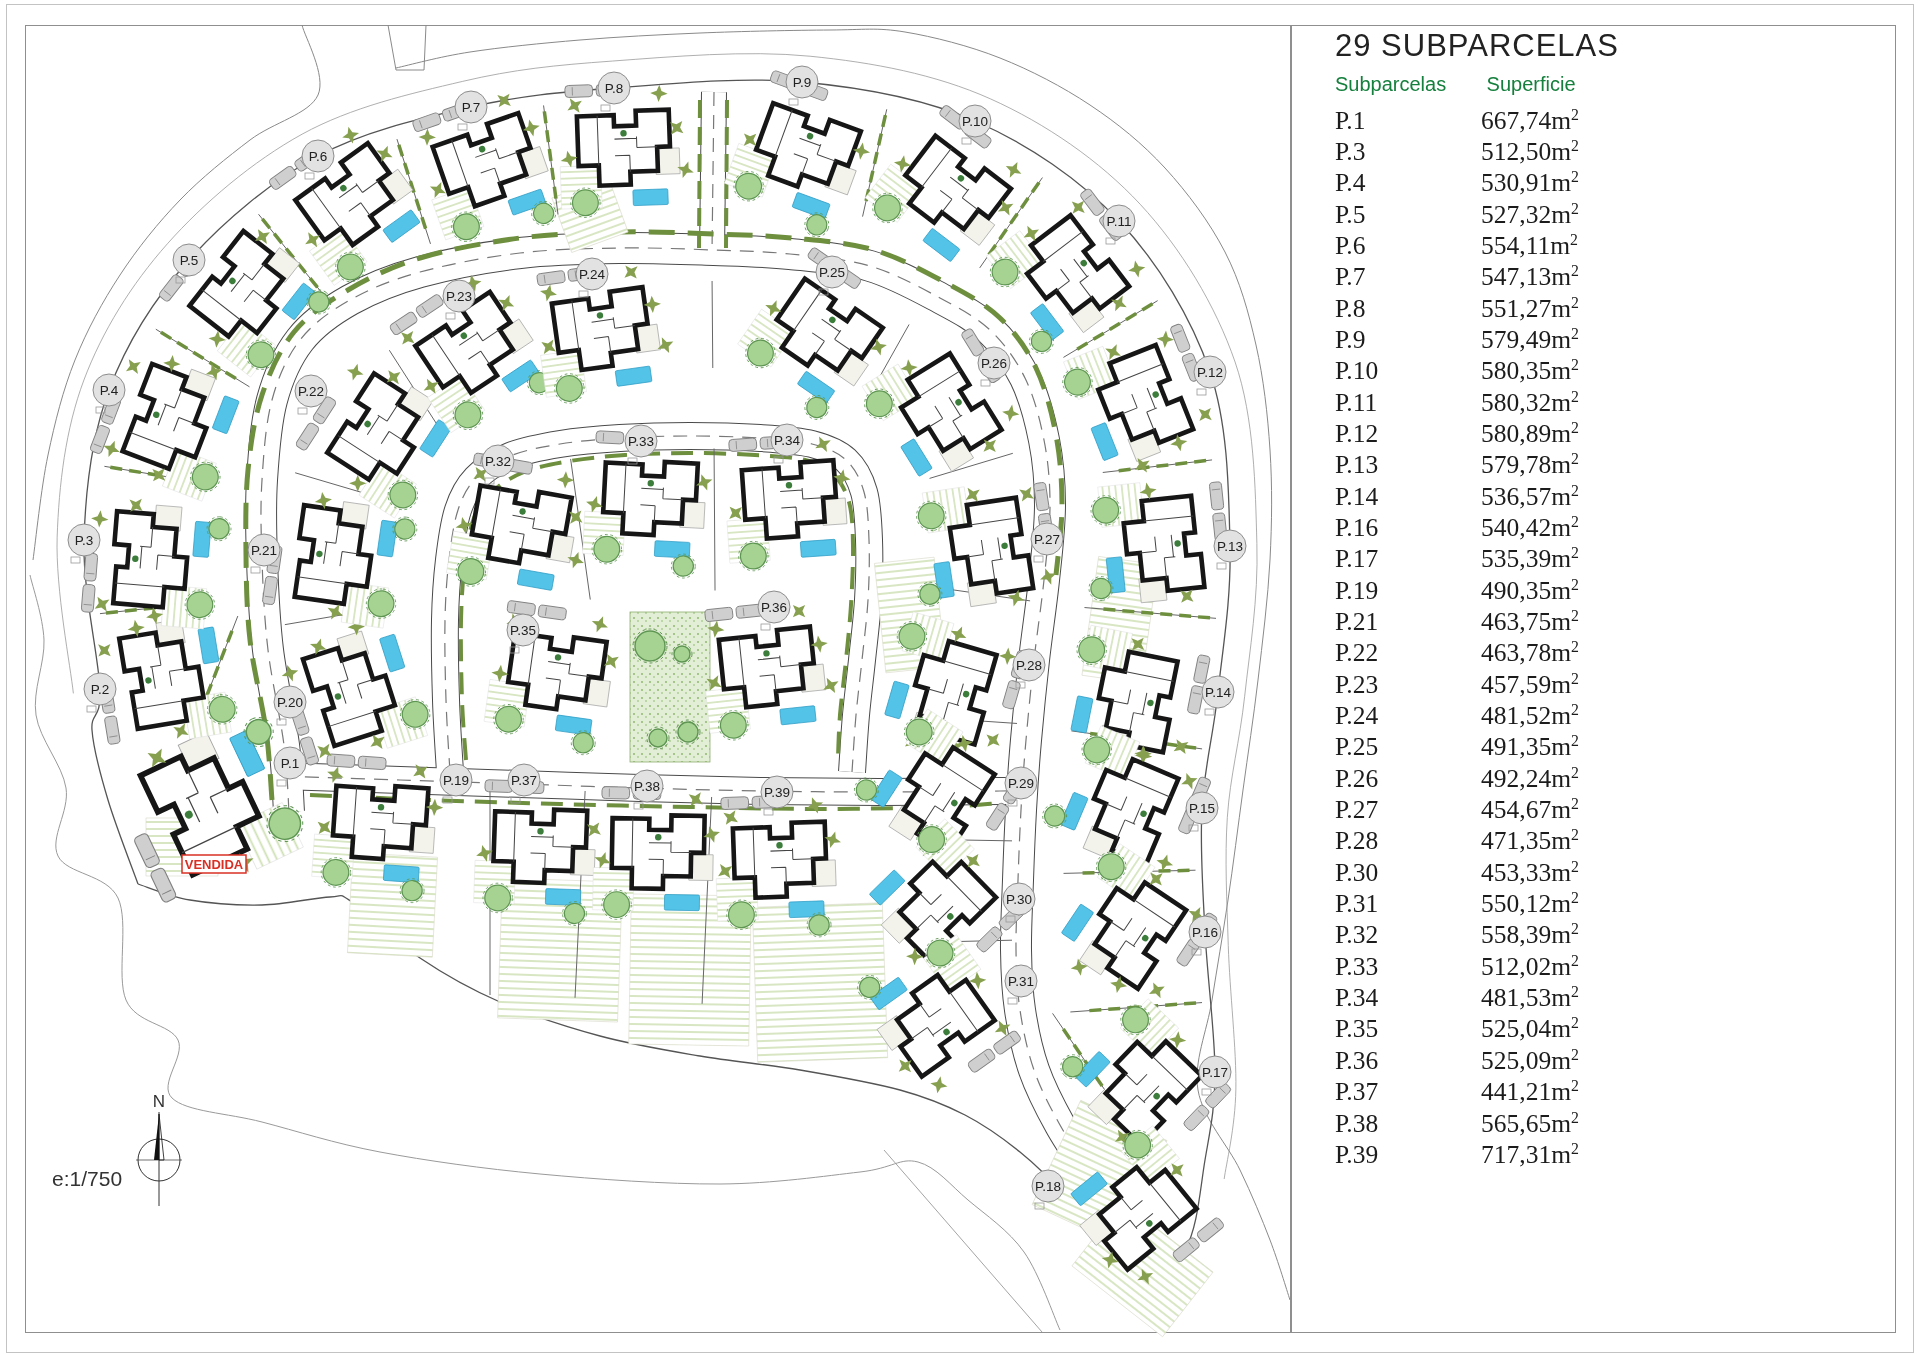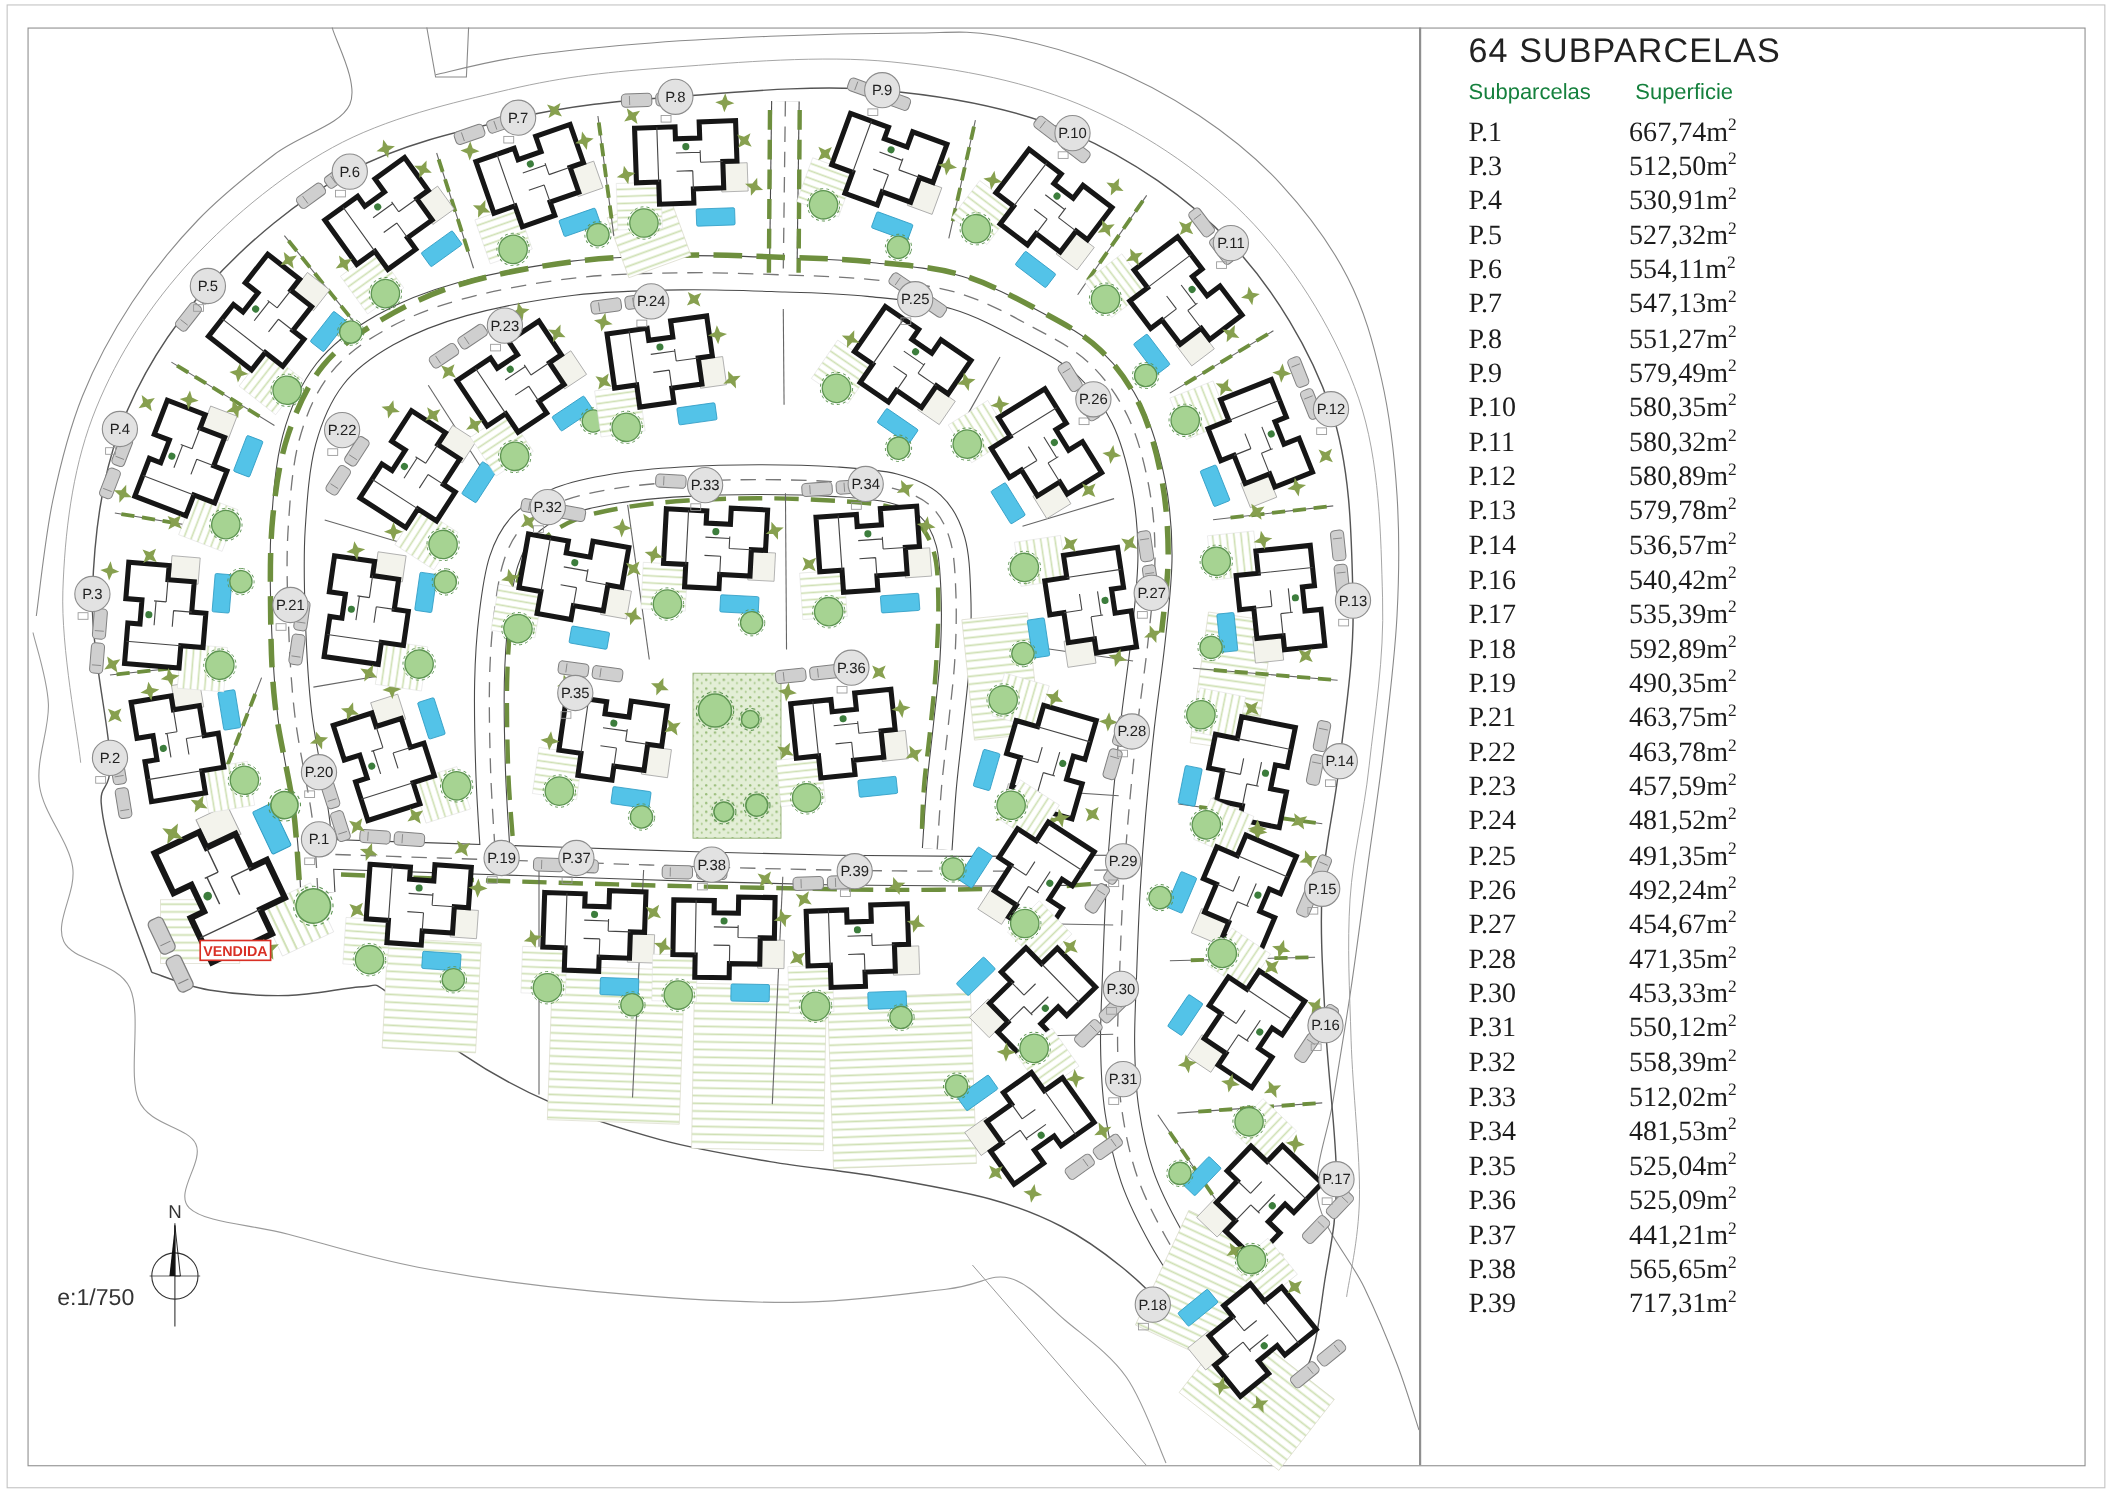--- a/index.html
+++ b/index.html
@@ -1074,42 +1074,41 @@
       <line x1="136" y1="1160" x2="182" y2="1160" stroke-width="0.7"></line>
       <polygon points="154,1160 159,1114 159,1160" fill="#111" stroke="none"></polygon>
       <polygon points="164,1160 159,1114 159,1160" fill="none" stroke="#111" stroke-width="0.8"></polygon>
     </g>
     <text x="159" y="1107" text-anchor="middle" font-size="17" fill="#333">N</text>
     <text x="52" y="1186" font-size="21" fill="#333">e:1/750</text>
   </g>
 </svg>
 
 <aside class="legend">
-  <div class="legend-title">64 SUBPARCELAS</div>
+  <div class="legend-title">29 SUBPARCELAS</div>
   <div class="legend-head">
     <span class="lh1">Subparcelas</span>
     <span>Superficie</span>
   </div>
   <div class="legend-rows" id="legend-rows">
       <div class="lrow"><span class="pid">P.1</span><span>667,74m<sup>2</sup></span></div>
       <div class="lrow"><span class="pid">P.3</span><span>512,50m<sup>2</sup></span></div>
       <div class="lrow"><span class="pid">P.4</span><span>530,91m<sup>2</sup></span></div>
       <div class="lrow"><span class="pid">P.5</span><span>527,32m<sup>2</sup></span></div>
       <div class="lrow"><span class="pid">P.6</span><span>554,11m<sup>2</sup></span></div>
       <div class="lrow"><span class="pid">P.7</span><span>547,13m<sup>2</sup></span></div>
       <div class="lrow"><span class="pid">P.8</span><span>551,27m<sup>2</sup></span></div>
       <div class="lrow"><span class="pid">P.9</span><span>579,49m<sup>2</sup></span></div>
       <div class="lrow"><span class="pid">P.10</span><span>580,35m<sup>2</sup></span></div>
       <div class="lrow"><span class="pid">P.11</span><span>580,32m<sup>2</sup></span></div>
       <div class="lrow"><span class="pid">P.12</span><span>580,89m<sup>2</sup></span></div>
       <div class="lrow"><span class="pid">P.13</span><span>579,78m<sup>2</sup></span></div>
       <div class="lrow"><span class="pid">P.14</span><span>536,57m<sup>2</sup></span></div>
       <div class="lrow"><span class="pid">P.16</span><span>540,42m<sup>2</sup></span></div>
       <div class="lrow"><span class="pid">P.17</span><span>535,39m<sup>2</sup></span></div>
-      <div class="lrow"><span class="pid">P.18</span><span>592,89m<sup>2</sup></span></div>
       <div class="lrow"><span class="pid">P.19</span><span>490,35m<sup>2</sup></span></div>
       <div class="lrow"><span class="pid">P.21</span><span>463,75m<sup>2</sup></span></div>
       <div class="lrow"><span class="pid">P.22</span><span>463,78m<sup>2</sup></span></div>
       <div class="lrow"><span class="pid">P.23</span><span>457,59m<sup>2</sup></span></div>
       <div class="lrow"><span class="pid">P.24</span><span>481,52m<sup>2</sup></span></div>
       <div class="lrow"><span class="pid">P.25</span><span>491,35m<sup>2</sup></span></div>
       <div class="lrow"><span class="pid">P.26</span><span>492,24m<sup>2</sup></span></div>
       <div class="lrow"><span class="pid">P.27</span><span>454,67m<sup>2</sup></span></div>
       <div class="lrow"><span class="pid">P.28</span><span>471,35m<sup>2</sup></span></div>
       <div class="lrow"><span class="pid">P.30</span><span>453,33m<sup>2</sup></span></div>

